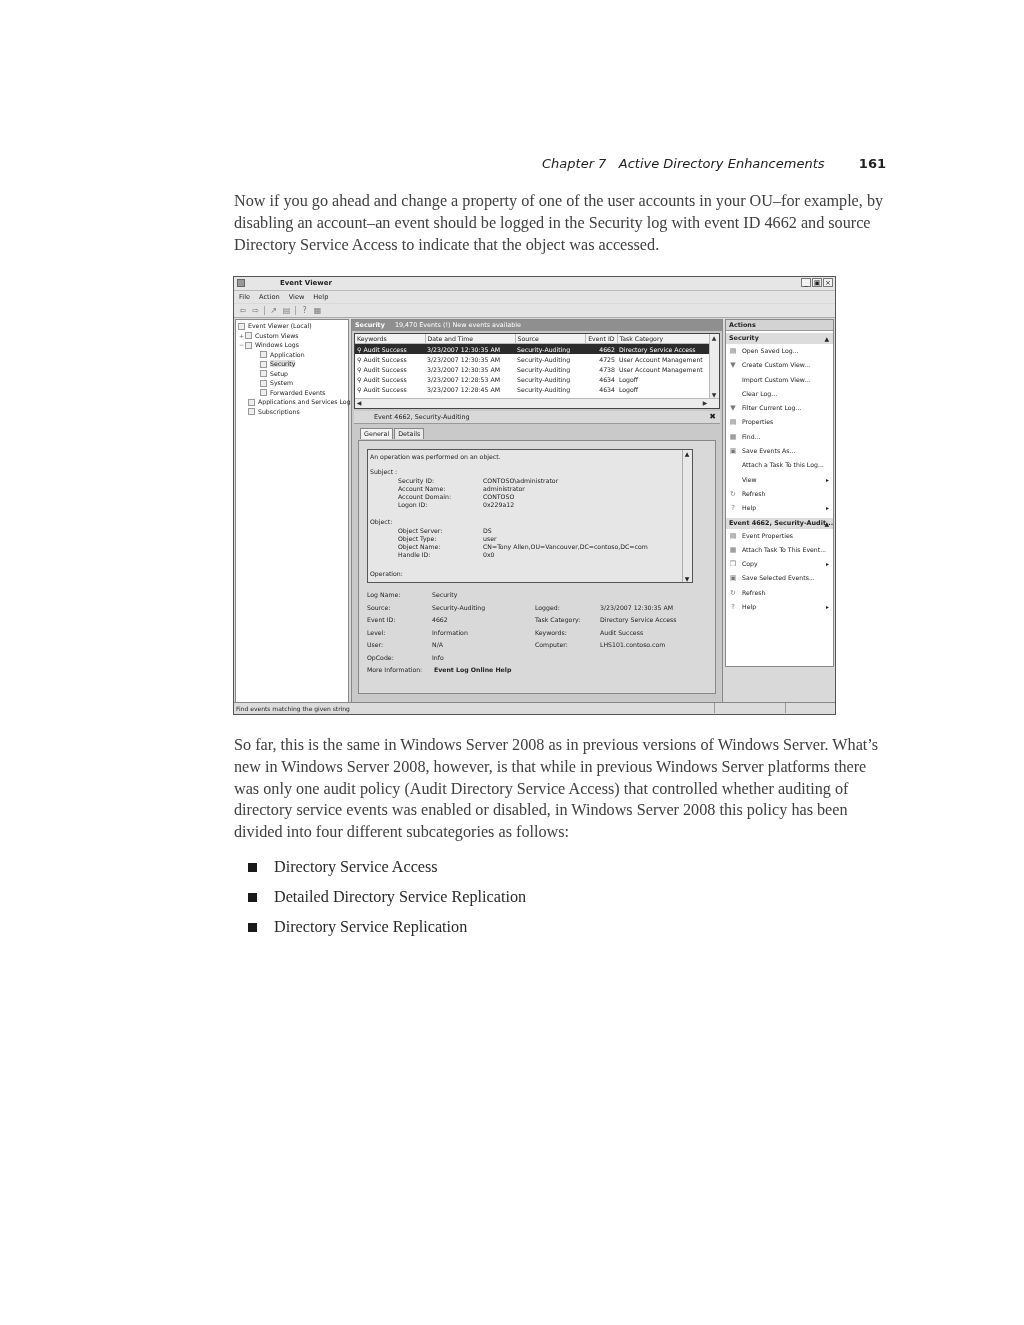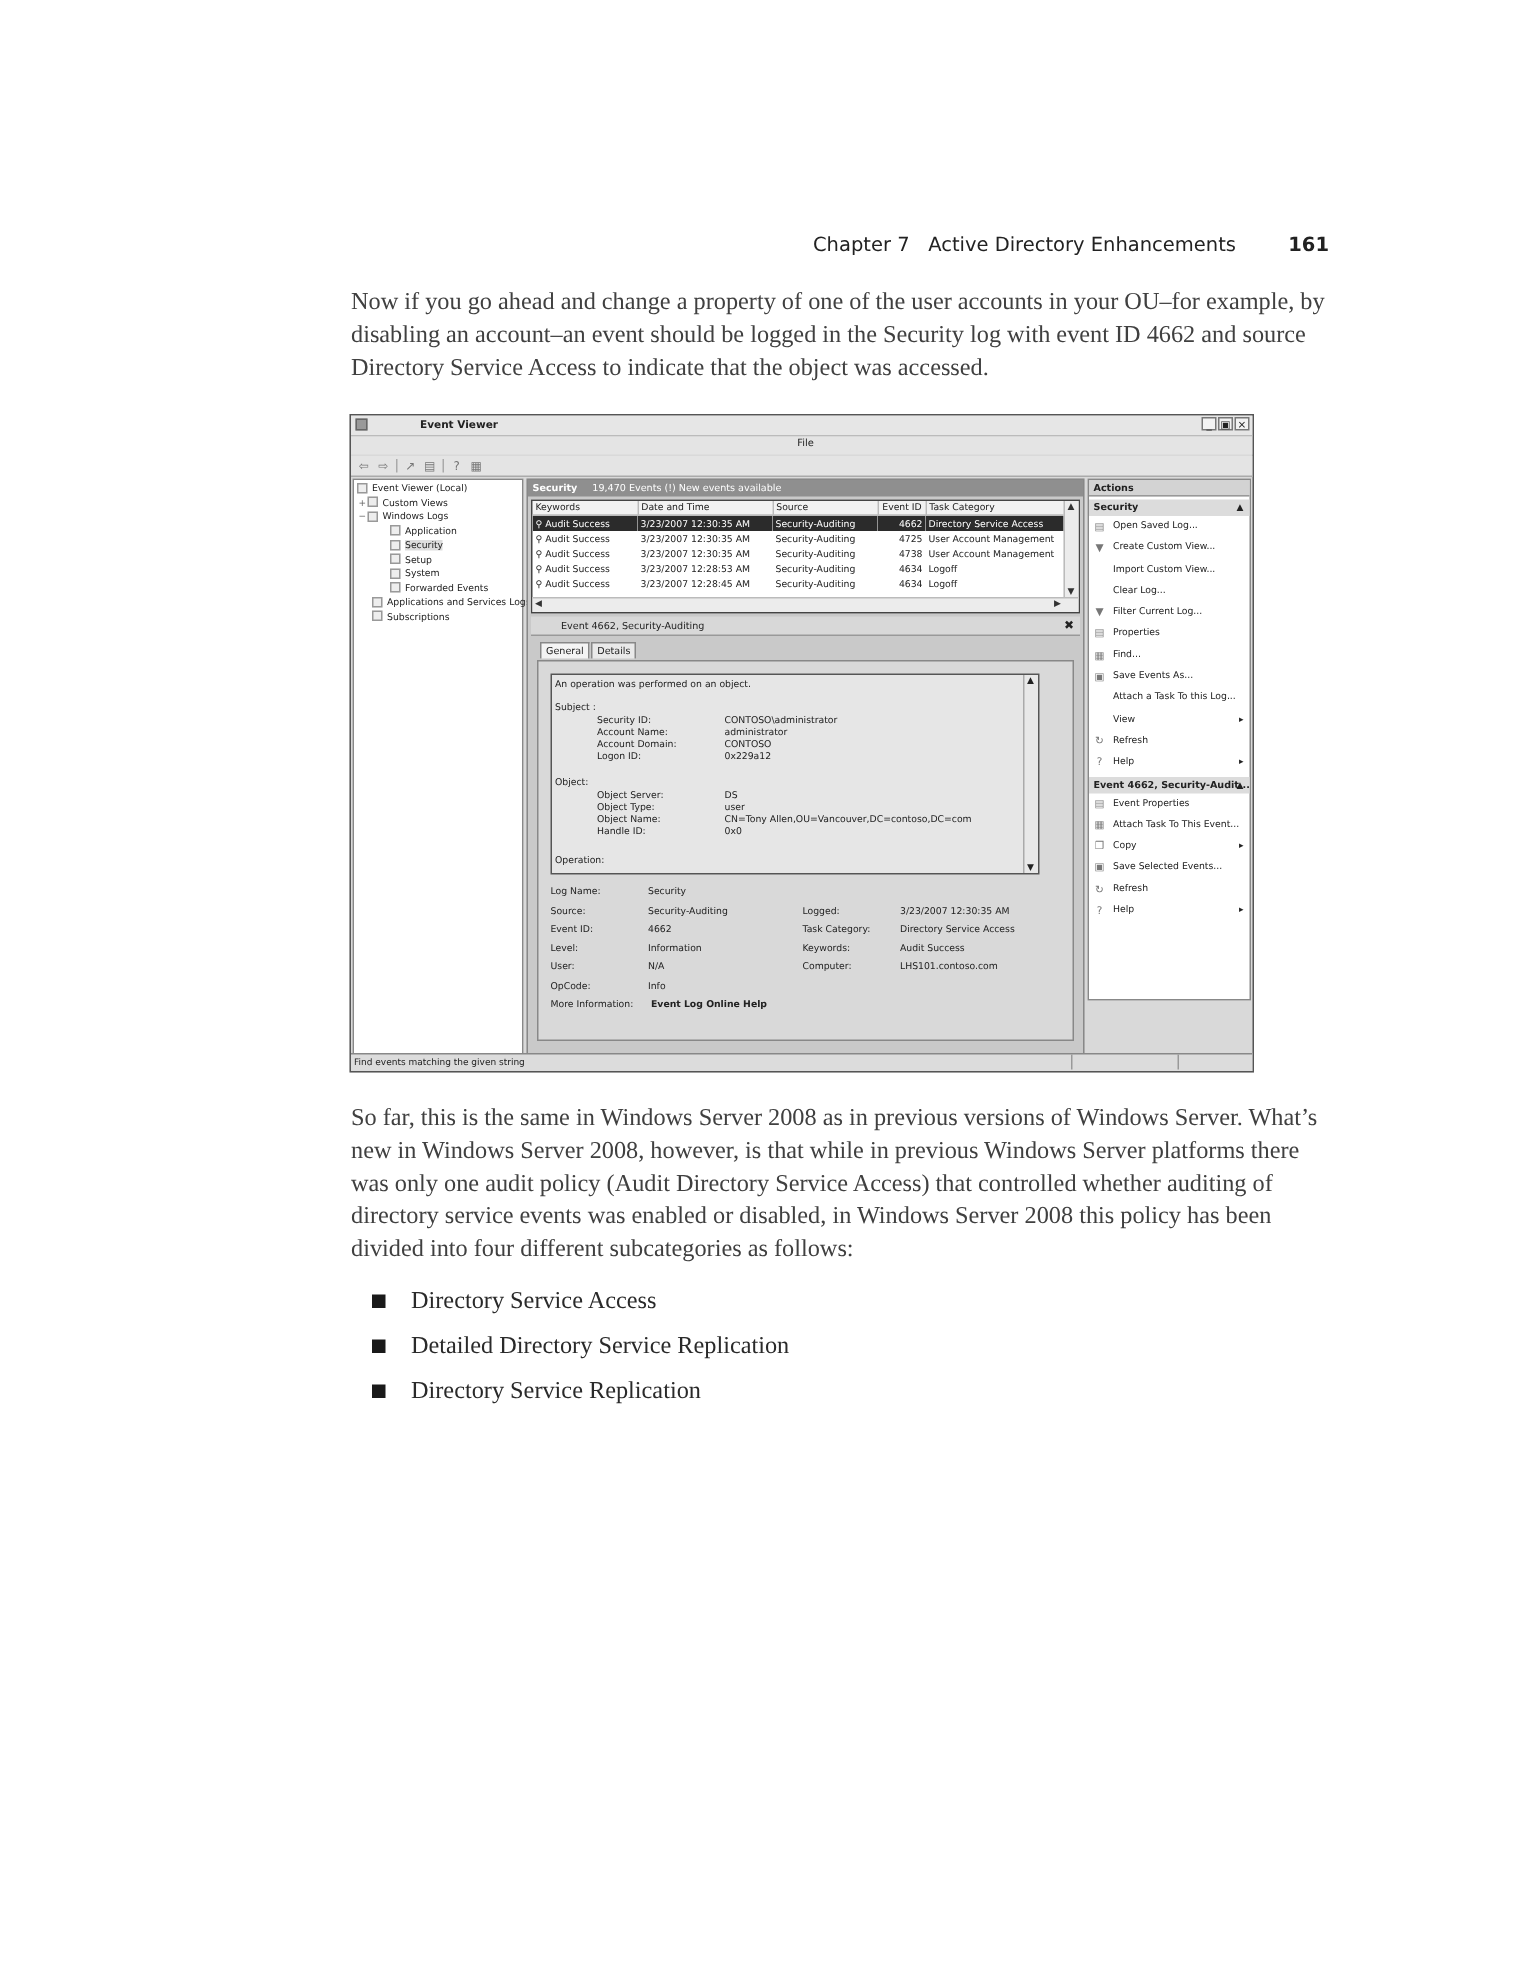--- a/index.html
+++ b/index.html
@@ -14,21 +14,21 @@
   .bullets li { position:relative; height:30px; line-height:20px; padding-left:26px; }
   .bullets li .sq { position:absolute; left:0; top:6px; width:9px; height:9px; background:#1a1a1a; }
 
   
   .win { position:absolute; left:233px; top:276px; width:603px; height:439px; border:1px solid #555; background:#d9d9d9; font-family:"DejaVu Sans", sans-serif; font-size:6.6px; color:#222; box-sizing:border-box; overflow:hidden; }
   .titlebar { position:absolute; left:0; top:0; right:0; height:13px; background:#e6e6e6; border-bottom:1px solid #bbb; }
   .titlebar .ico { position:absolute; left:3px; top:2px; width:8px; height:8px; background:#999; border:1px solid #666; box-sizing:border-box; }
   .titlebar .title { position:absolute; left:14px; top:2px; font-weight:bold; font-size:7px;margin-left:32px; }
   .winbtns { position:absolute; right:2px; top:1px; display:flex; gap:1px; }
   .winbtns span { width:10px; height:9px; border:1px solid #777; background:#f2f2f2; font-size:7px; line-height:8px; text-align:center; box-sizing:border-box; }
-  .menubar { position:absolute; left:0; top:14px; right:0; height:12px; background:#e4e4e4; display:flex; gap:9px; padding-left:5px; align-items:center;flex-direction:column; }
+  .menubar { position:absolute; left:0; top:14px; right:0; height:12px; background:#e4e4e4; display:flex; gap:9px; padding-left:5px; align-items:center; }
   .menubar span { font-size:6.6px; }
   .toolbar { position:absolute; left:0; top:27px; right:0; height:13px; background:#e4e4e4; border-bottom:1px solid #aaa; display:flex; gap:4px; padding-left:4px; align-items:center; }
   .toolbar span { display:inline-block; width:9px; height:8px; color:#777; font-size:8px; line-height:8px; text-align:center; }
   .toolbar .sep { width:1px; height:9px; background:#aaa; }
 
   .tree { position:absolute; left:1px; top:42px; width:114px; height:384px; background:#fff; border:1px solid #888; box-sizing:border-box; padding-top:1px; }
   .tree .node { position:relative; height:9.5px; line-height:9.5px; white-space:nowrap; font-size:6.2px; }
   .tree .node .ic { display:inline-block; width:7px; height:7px; border:1px solid #999; background:#eee; vertical-align:middle; margin-right:3px; box-sizing:border-box; }
   .tree .node .exp { display:inline-block; width:7px; text-align:center; color:#666; font-size:6px; }
   .tree .sel { background:#ddd; }
@@ -68,21 +68,21 @@
   .actions .item .sub { position:absolute; right:4px; top:0; font-size:6px; }
 
   .statusbar { position:absolute; left:0; bottom:0; right:0; height:11px; background:#dcdcdc; border-top:1px solid #888; font-size:6px; line-height:11px; padding-left:2px; }
   .statusbar .cell1 { position:absolute; right:50px; top:0; width:70px; height:10px; border-left:1px solid #999; }
   .statusbar .cell2 { position:absolute; right:0; top:0; width:49px; height:10px; border-left:1px solid #999; }
 </style>
 </head>
 <body>
 
 <div class="running-head">
-  <span class="chap" style="white-space:pre;">Chapter 7   Active Directory Enhancements</span>
+  <span class="chap" style="white-space:pre;font-style:italic;">Chapter 7   Active Directory Enhancements</span>
   <span class="pnum">161</span>
 </div>
 
 <p class="para p1" style="margin:0;">Now if you go ahead and change a property of one of the user accounts in your OU–for example, by disabling an account–an event should be logged in the Security log with event ID 4662 and source Directory Service Access to indicate that the object was accessed.</p>
 
 <div class="win">
   <div class="titlebar">
     <span class="ico"></span>
     <span class="title">Event Viewer</span>
     <div class="winbtns">

